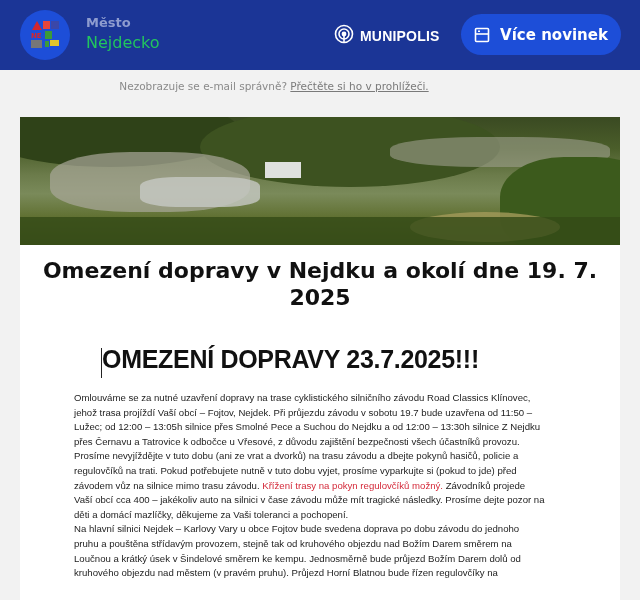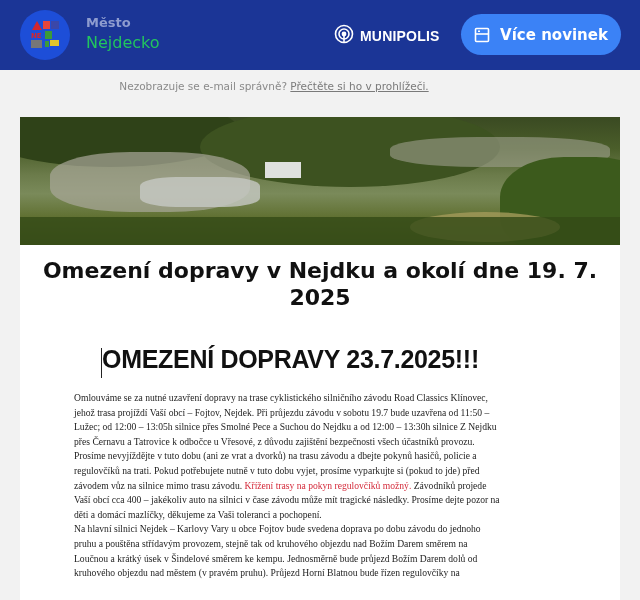--- a/index.html
+++ b/index.html
@@ -19,21 +19,21 @@
     .brand { position: absolute; left: 86px; top: 14px; }
     .brand-top { font-size: 13px; font-weight: bold; color: #8e9ccf; line-height: 18px; }
     .brand-bottom { font-size: 16px; color: #22c55e; line-height: 22px; }
 
     .munipolis { position: absolute; left: 334px; top: 24px; display: flex; align-items: flex-end; }
     .munipolis svg { width: 20px; height: 20px; }
     .munipolis-label { margin-left: 6px; font-family: "Liberation Sans", sans-serif; font-weight: bold; font-size: 14px; color: #ffffff; letter-spacing: 0.2px; }
 
     .more-news-btn {
       position: absolute; left: 461px; top: 14px; width: 160px; height: 41px;
-      border-radius: 21px; background: #3b82f6;
+      border-radius: 21px; background: #1d4ed8;
       display: flex; align-items: center; justify-content: center;
       cursor: pointer;
     }
     .more-news-btn svg { width: 16px; height: 16px; margin-right: 10px; }
     .more-news-label { font-size: 15px; font-weight: bold; color: #ffffff; }
 
     .notice {
       position: absolute; left: 0; top: 80px; width: 548px; text-align: center;
       font-size: 10.5px; color: #8a8a8a;
     }
@@ -64,21 +64,21 @@
     .doc-heading {
       margin-top: 34px; padding-left: 82px;
       font-family: "Liberation Sans", sans-serif; font-size: 25px; font-weight: bold;
       color: #111111; letter-spacing: -0.3px; position: relative;
     }
     .doc-heading .caret { position: absolute; left: 81px; top: 3px; width: 1px; height: 30px; background: #222; }
     .doc-body {
       margin-top: 17px; padding-left: 54px; width: 560px;
       font-family: "Liberation Sans", sans-serif; font-size: 9.6px; line-height: 14.6px; color: #1d1d1d;
     }
-    .doc-body .line { white-space: nowrap; font-family: Liberation Serif, serif; }
+    .doc-body .line { white-space: nowrap; }
     .doc-body .red { color: #d42a3a; }
   </style>
 </head>
 <body>
 
 <div class="header">
   <div class="logo-circle">
     <svg viewBox="0 0 34 34">
       <polygon points="4,12 9,3 14,12" fill="#d3262e"></polygon>
       <rect x="15" y="3" width="7" height="8" fill="#e8463a"></rect>

